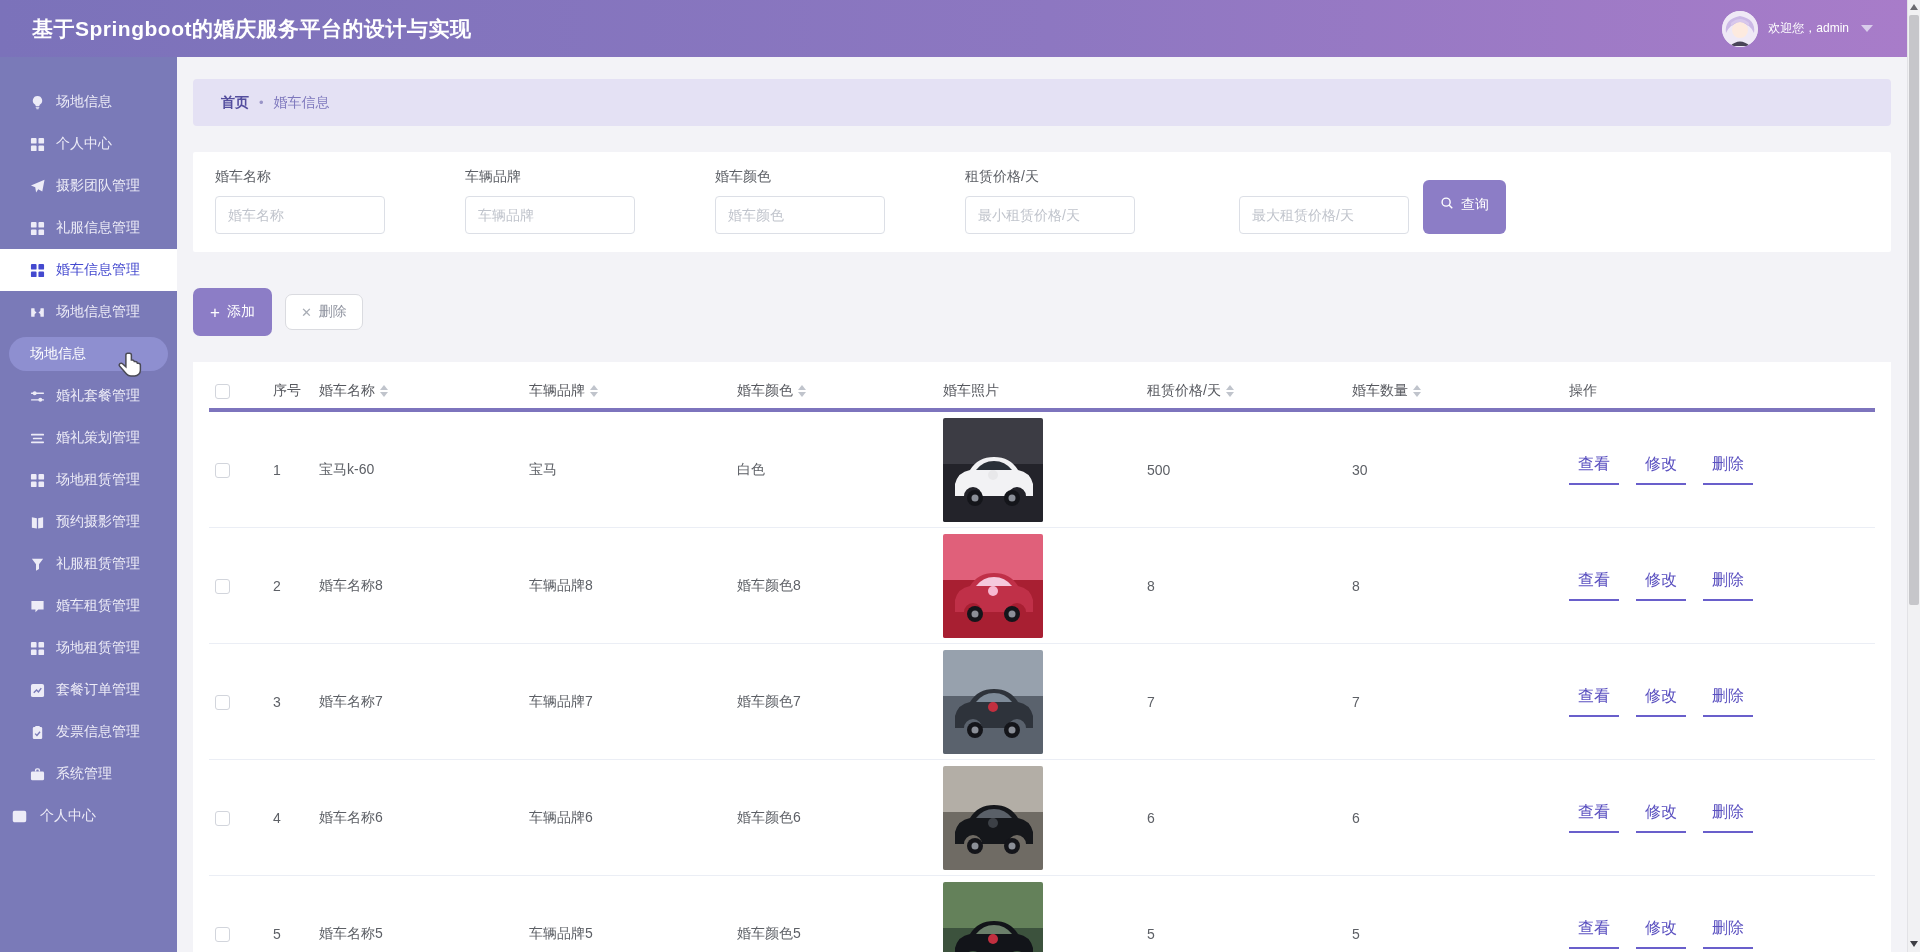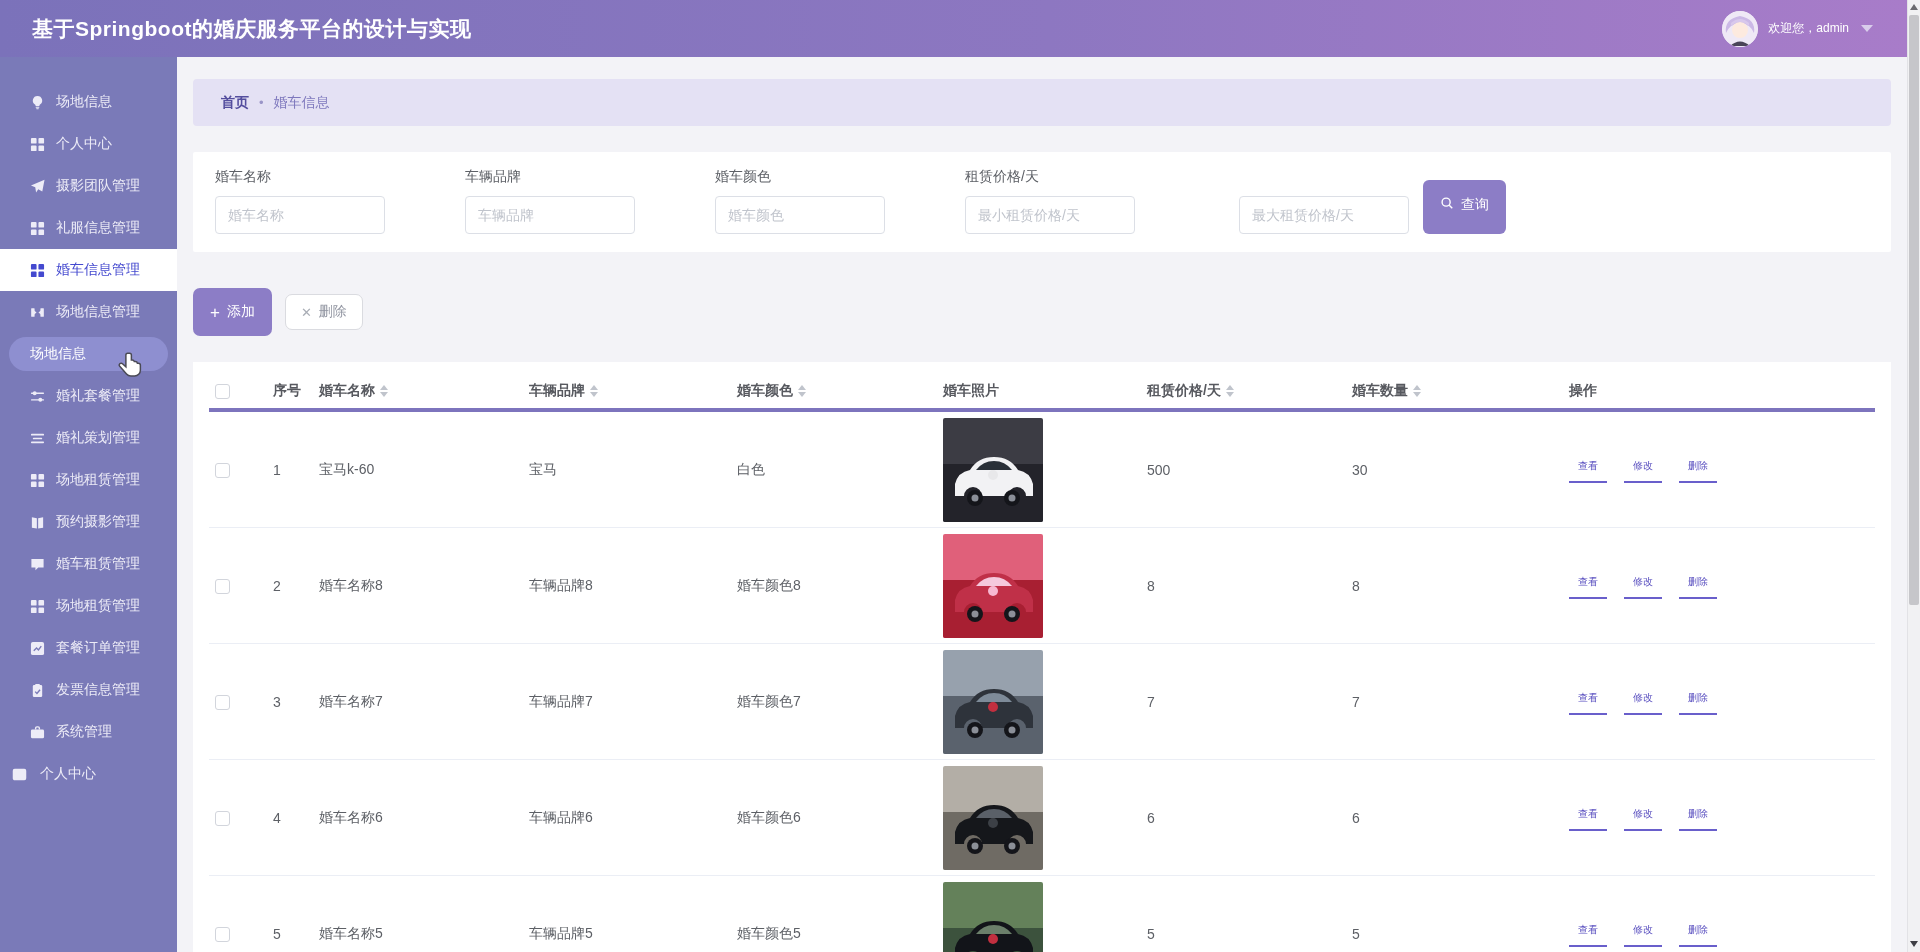--- a/index.html
+++ b/index.html
@@ -52,40 +52,40 @@
     font-size:14px;display:inline-flex;align-items:flex-start;gap:7px;margin-left:14px;cursor:pointer}
   .search-btn svg{width:14px;height:14px}
   
   .toolbar{margin:36px 16px 0;display:flex;align-items:center}
   .add-btn{height:48px;padding:0 17px;background:var(--primary);color:#fff;border:none;border-radius:7px;font-size:14px;cursor:pointer;display:inline-flex;align-items:center;gap:7px}
   .del-btn{height:36px;padding:0 15px;background:#fff;color:#9094a0;border:1px solid #dadbe0;border-radius:7px;font-size:14px;margin-left:13px;cursor:pointer;display:inline-flex;align-items:center;gap:7px}
   .plus-icon::before{content:"+";font-size:17px;line-height:1}
   .cross-icon::before{content:"\2715";font-size:13px;color:#a9adb5}
   
   .table-panel{margin:26px 16px 0;background:#fff;padding:12px 16px 0;min-height:620px}
-  .thead{display:flex;align-items:center;height:38px;border-bottom:4px solid var(--table-divider);font-size:14px;color:#57595f;font-weight:700}
+  .thead{display:flex;align-items:center;height:38px;border-bottom:4px solid var(--table-divider);font-size:14px;color:#57595f;font-weight:400}
   .trow{display:flex;align-items:center;height:116px;border-bottom:1px solid #ebeef5;font-size:14px;color:#5d6066}
   .c{padding-left:16px;flex:0 0 auto}
   .col-check{flex-basis:48px;padding-left:6px}
   .col-no{flex-basis:46px}
   .col-name{flex-basis:210px}
   .col-brand{flex-basis:208px}
   .col-color{flex-basis:206px}
   .col-photo{flex-basis:204px}
   .col-price{flex-basis:205px}
   .col-qty{flex-basis:217px}
   .col-action{flex:1 1 auto}
   .checkbox{display:inline-block;width:15px;height:15px;border:1px solid #d2d5dc;border-radius:3px;background:#fff;cursor:pointer;vertical-align:middle}
   .sort-caret{display:inline-flex;flex-direction:column;margin-left:5px;vertical-align:middle;gap:2px}
   .sort-caret i{width:0;height:0;border-left:4px solid transparent;border-right:4px solid transparent;display:block}
   .sort-caret .up{border-bottom:5px solid #c0c4cc}
   .sort-caret .dn{border-top:5px solid #c0c4cc}
   .photo{display:block;width:100px;height:104px;border-radius:2px;overflow:hidden}
   .photo svg{display:block}
-  .op-link{display:inline-block;color:var(--link);padding:0 9px 8px;border-bottom:2px solid #695fcb;margin-right:17px;font-size:10px;cursor:pointer;text-decoration:none}
+  .op-link{display:inline-block;color:var(--link);padding:0 9px 8px;border-bottom:2px solid #695fcb;margin-right:17px;font-size:16px;cursor:pointer;text-decoration:none}
   
   .hand-cursor{position:absolute;left:116px;top:349px;z-index:30;pointer-events:none}
 </style>
 </head>
 <body style="--primary: #8c7dc6; --sidebar: #7a7ab8; --header-left: #7b72ba; --header-right: #a87cc9; --link: #5b51c0; --table-divider: #7d74bd; --breadcrumb-bg: #e4e1f4; --active-text: #4449cf; --pill: #8e8fd0;">
 
 <header class="header">
   <div class="app-title">基于Springboot的婚庆服务平台的设计与实现</div>
   <div class="user-area">
     <span class="avatar">
@@ -200,20 +200,28 @@
         </span>
         <span class="nav-label">场地租赁管理</span>
       </div>
       <div class="nav-item">
         <span class="nav-icon">
           <svg viewBox="0 0 16 16">
             <path d="M2 2.5 7.3 3.5v11L2 13.5zM14 2.5 8.7 3.5v11l5.3-1z"></path>
           </svg>
         </span>
         <span class="nav-label">预约摄影管理</span>
+      </div>
+      <div class="nav-item">
+        <span class="nav-icon">
+          <svg viewBox="0 0 16 16">
+            <path d="M2 1.8h12L9.6 7.6v5.2l-3.2 1.9V7.6z"></path>
+          </svg>
+        </span>
+        <span class="nav-label">礼服租赁管理</span>
       </div>
       <div class="nav-item">
         <span class="nav-icon">
           <svg viewBox="0 0 16 16">
             <path d="M1.5 2h13v9.2H8.8l-3 3v-3H1.5z"></path>
           </svg>
         </span>
         <span class="nav-label">婚车租赁管理</span>
       </div>
       <div class="nav-item">

